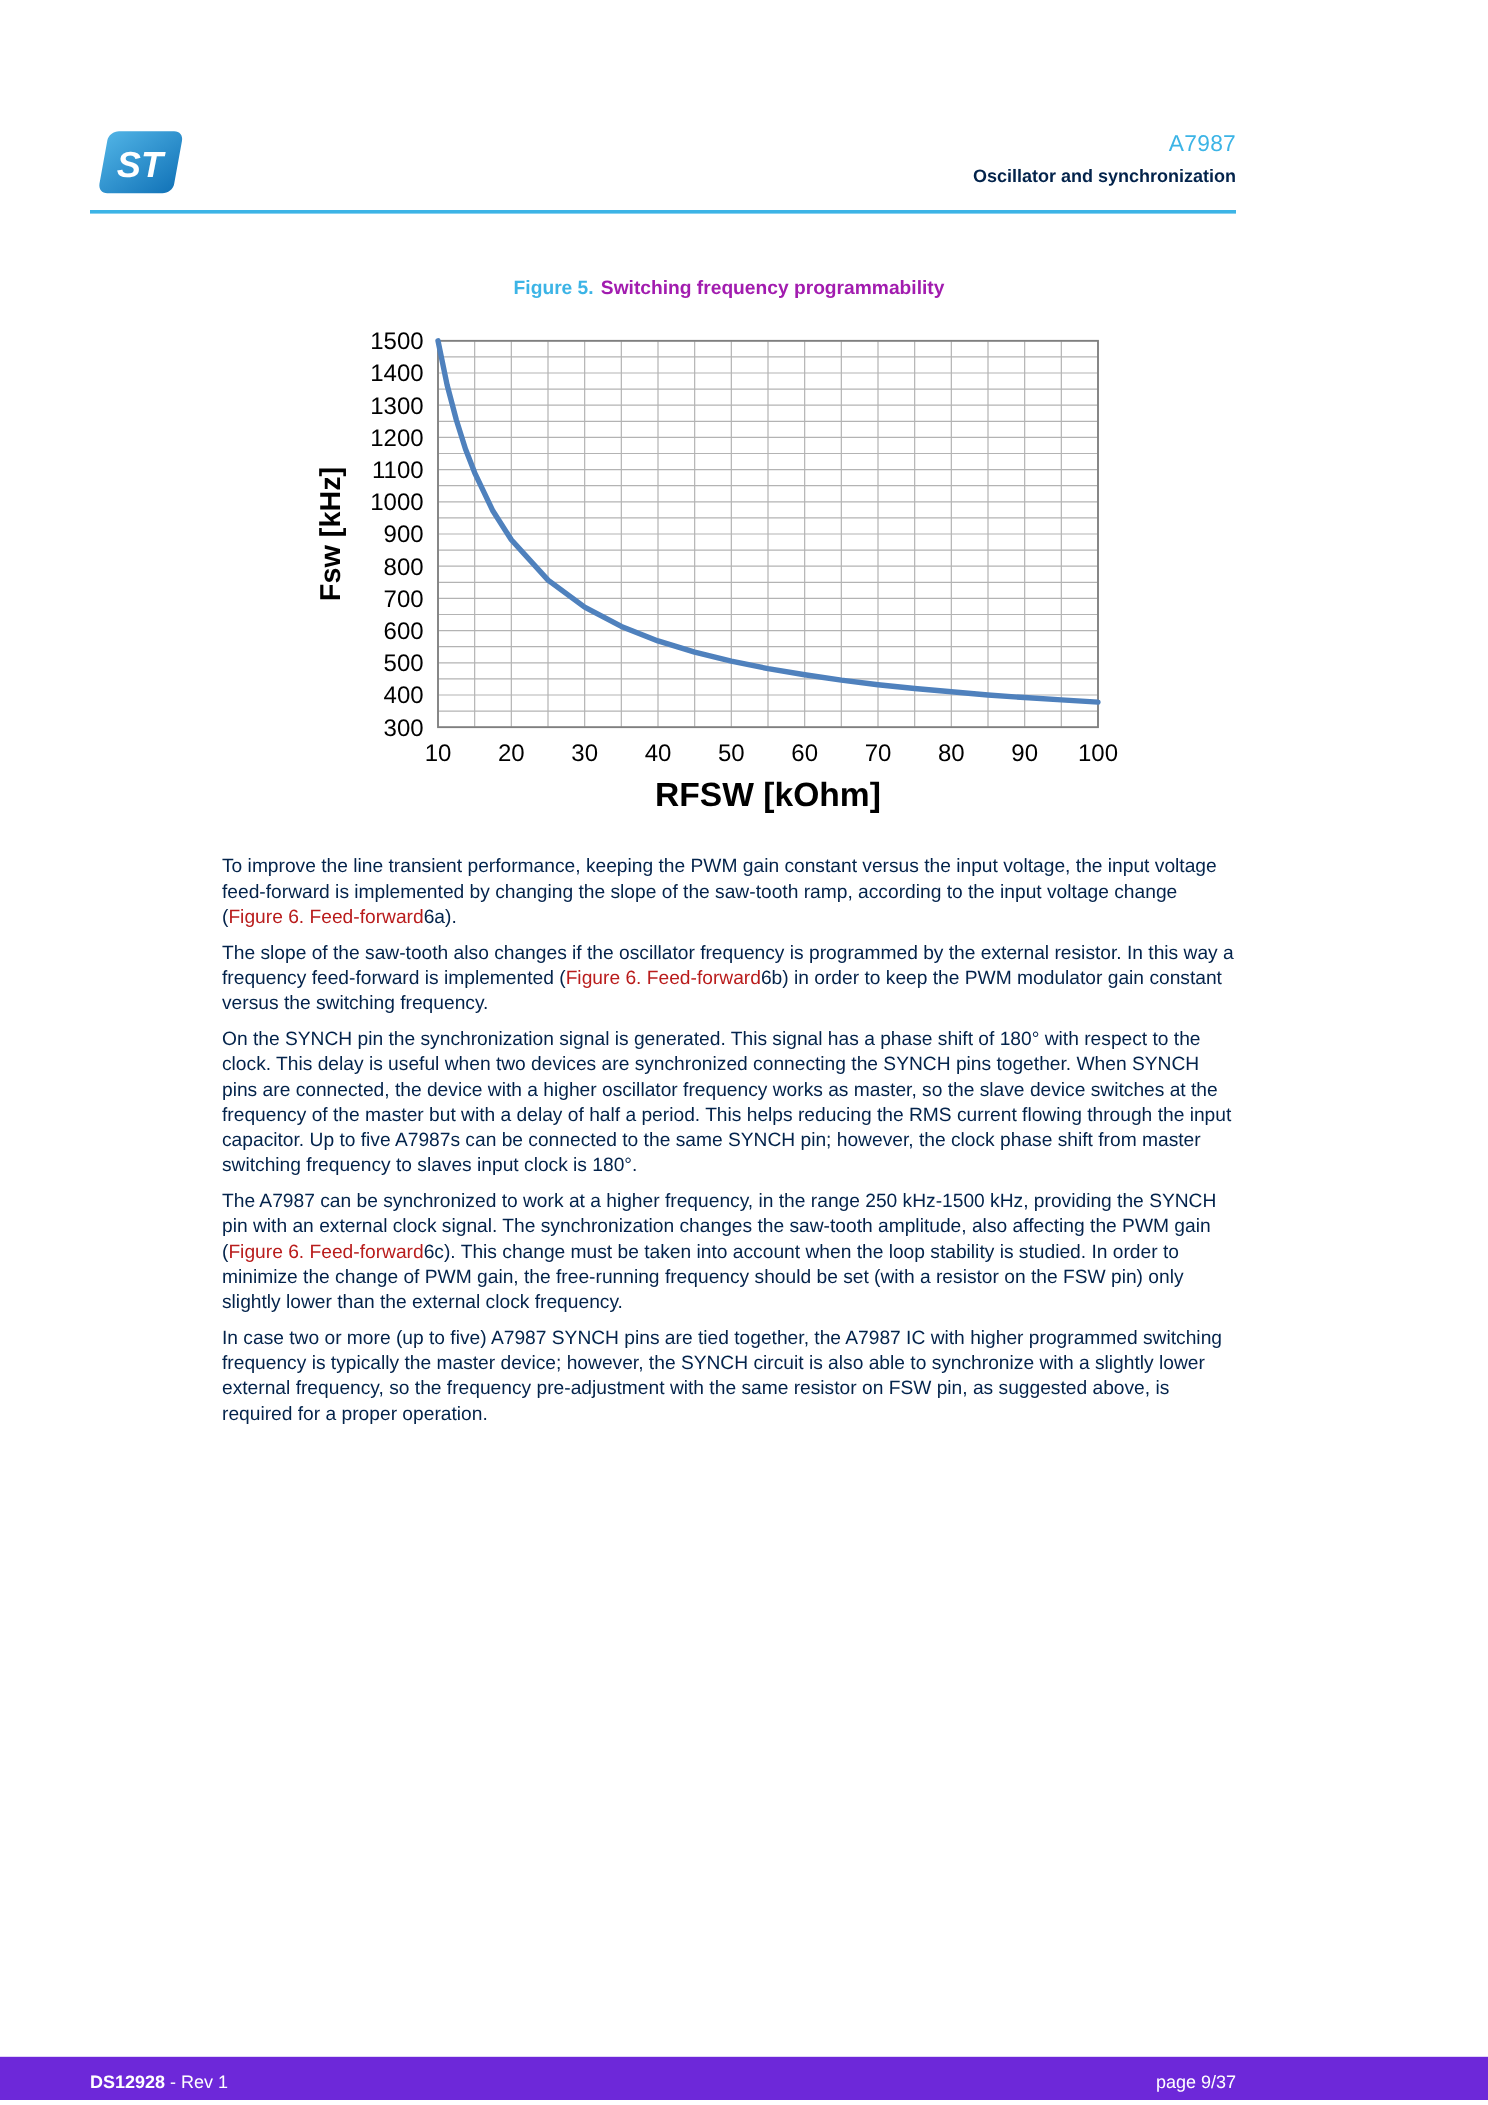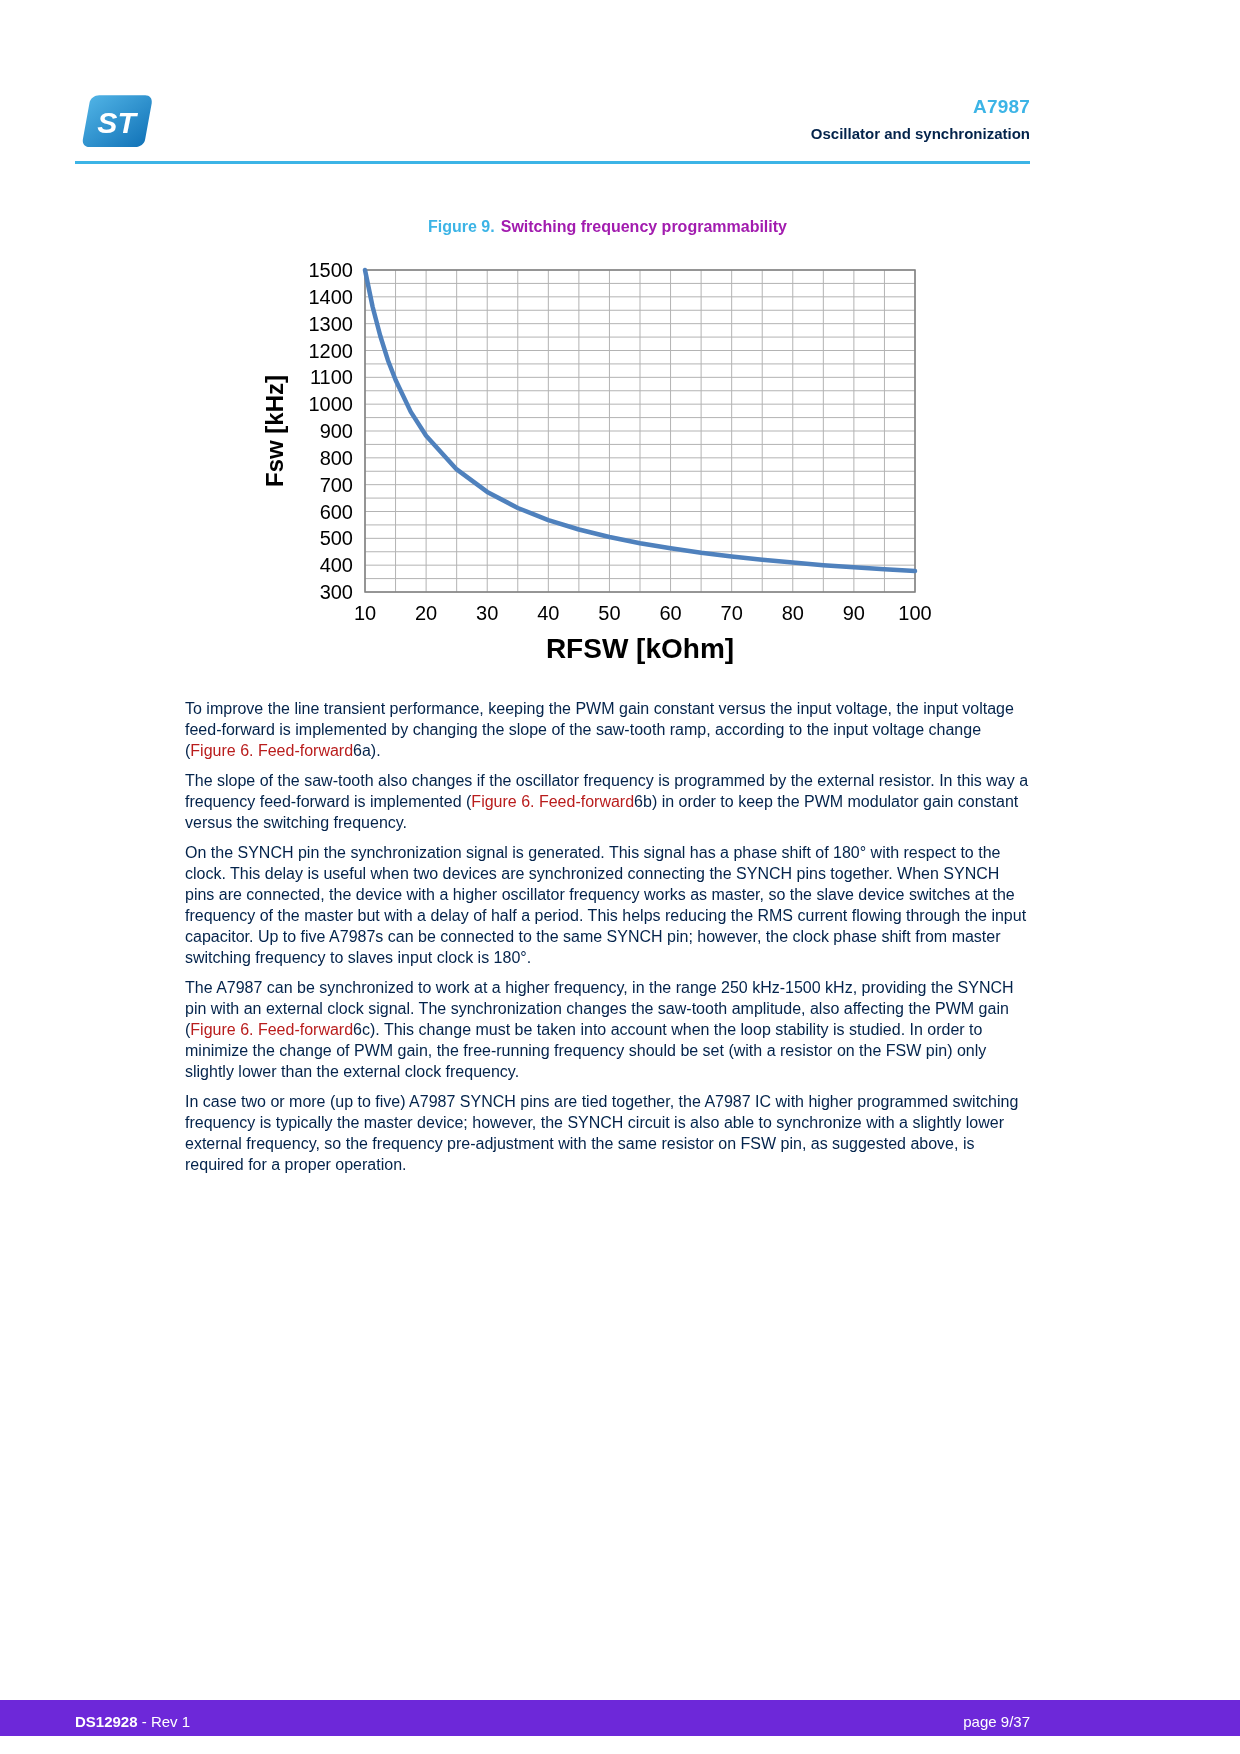--- a/index.html
+++ b/index.html
@@ -1,25 +1,25 @@
 <!DOCTYPE html>
 <html><head>
 <meta charset="utf-8">
 <style>
   *{margin:0;padding:0;box-sizing:border-box}
   html,body{background:#ffffff}
   .page{
     position:relative;width:1240px;height:1736px;background:#ffffff;
-    font-family:"Liberation Sans",sans-serif;overflow:hidden;margin:0 auto;padding-left:16px;
+    font-family:"Liberation Sans",sans-serif;overflow:hidden;margin:14px auto;padding-left:16px;
   }
   
   .header{position:absolute;top:92px;left:75px;right:210px;display:flex;justify-content:space-between;align-items:flex-start}
   .logo svg{display:block}
   .header-right{text-align:right;padding-top:4px}
-  .part-number{color:#3cb4e6;font-weight:bold;font-size:19px;letter-spacing:.2px}
+  .part-number{color:#3cb4e6;font-weight:normal;font-size:19px;letter-spacing:.2px}
   .section-title{color:#03234b;font-weight:bold;font-size:15px;margin-top:7px}
   .header-rule{position:absolute;left:75px;right:210px;top:161px;height:3px;background:#3cb4e6}
 
   
   .figure-caption{position:absolute;top:218px;left:185px;width:845px;text-align:center;font-size:16px;font-weight:bold}
   .cap-figure{color:#3cb4e6}
   .cap-title{color:#a21caf;margin-left:6px}
 
   
   .chart-wrap{position:absolute;top:252px;left:253px;width:710px;height:430px}
@@ -58,21 +58,21 @@
       </svg>
     </div>
     <div class="header-right">
       <div class="part-number">A7987</div>
       <div class="section-title">Oscillator and synchronization</div>
     </div>
   </header>
   <div class="header-rule"></div>
 
   <div class="figure-caption">
-    <span class="cap-figure">Figure 9.</span><span class="cap-title">Switching frequency programmability</span>
+    <span class="cap-figure">Figure 5.</span><span class="cap-title">Switching frequency programmability</span>
   </div>
 
   <div class="chart-wrap">
     <svg id="chart-svg" viewBox="0 0 710 430">
         <line x1="112" y1="18" x2="112" y2="340" stroke="#b3b3b3" stroke-width="1"></line>
         <line x1="142.55555555555554" y1="18" x2="142.55555555555554" y2="340" stroke="#b3b3b3" stroke-width="1"></line>
         <line x1="173.11111111111111" y1="18" x2="173.11111111111111" y2="340" stroke="#b3b3b3" stroke-width="1"></line>
         <line x1="203.66666666666666" y1="18" x2="203.66666666666666" y2="340" stroke="#b3b3b3" stroke-width="1"></line>
         <line x1="234.22222222222223" y1="18" x2="234.22222222222223" y2="340" stroke="#b3b3b3" stroke-width="1"></line>
         <line x1="264.77777777777777" y1="18" x2="264.77777777777777" y2="340" stroke="#b3b3b3" stroke-width="1"></line>

